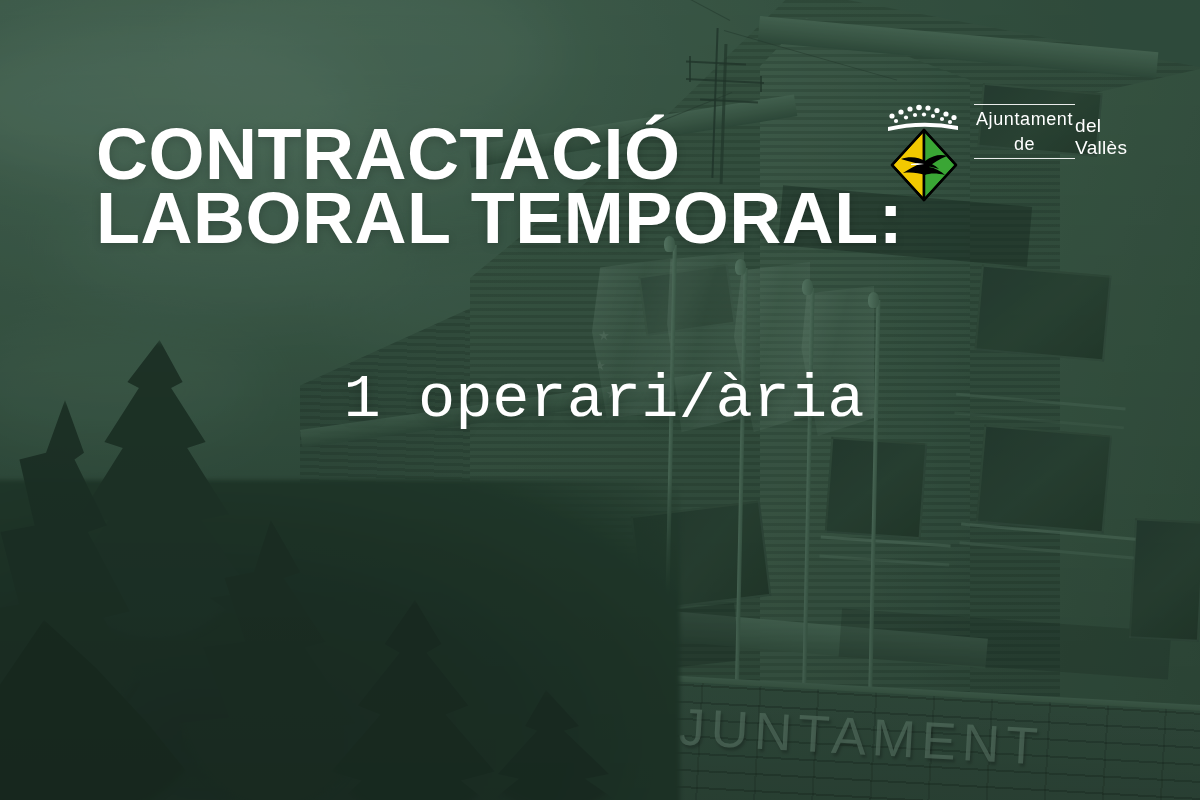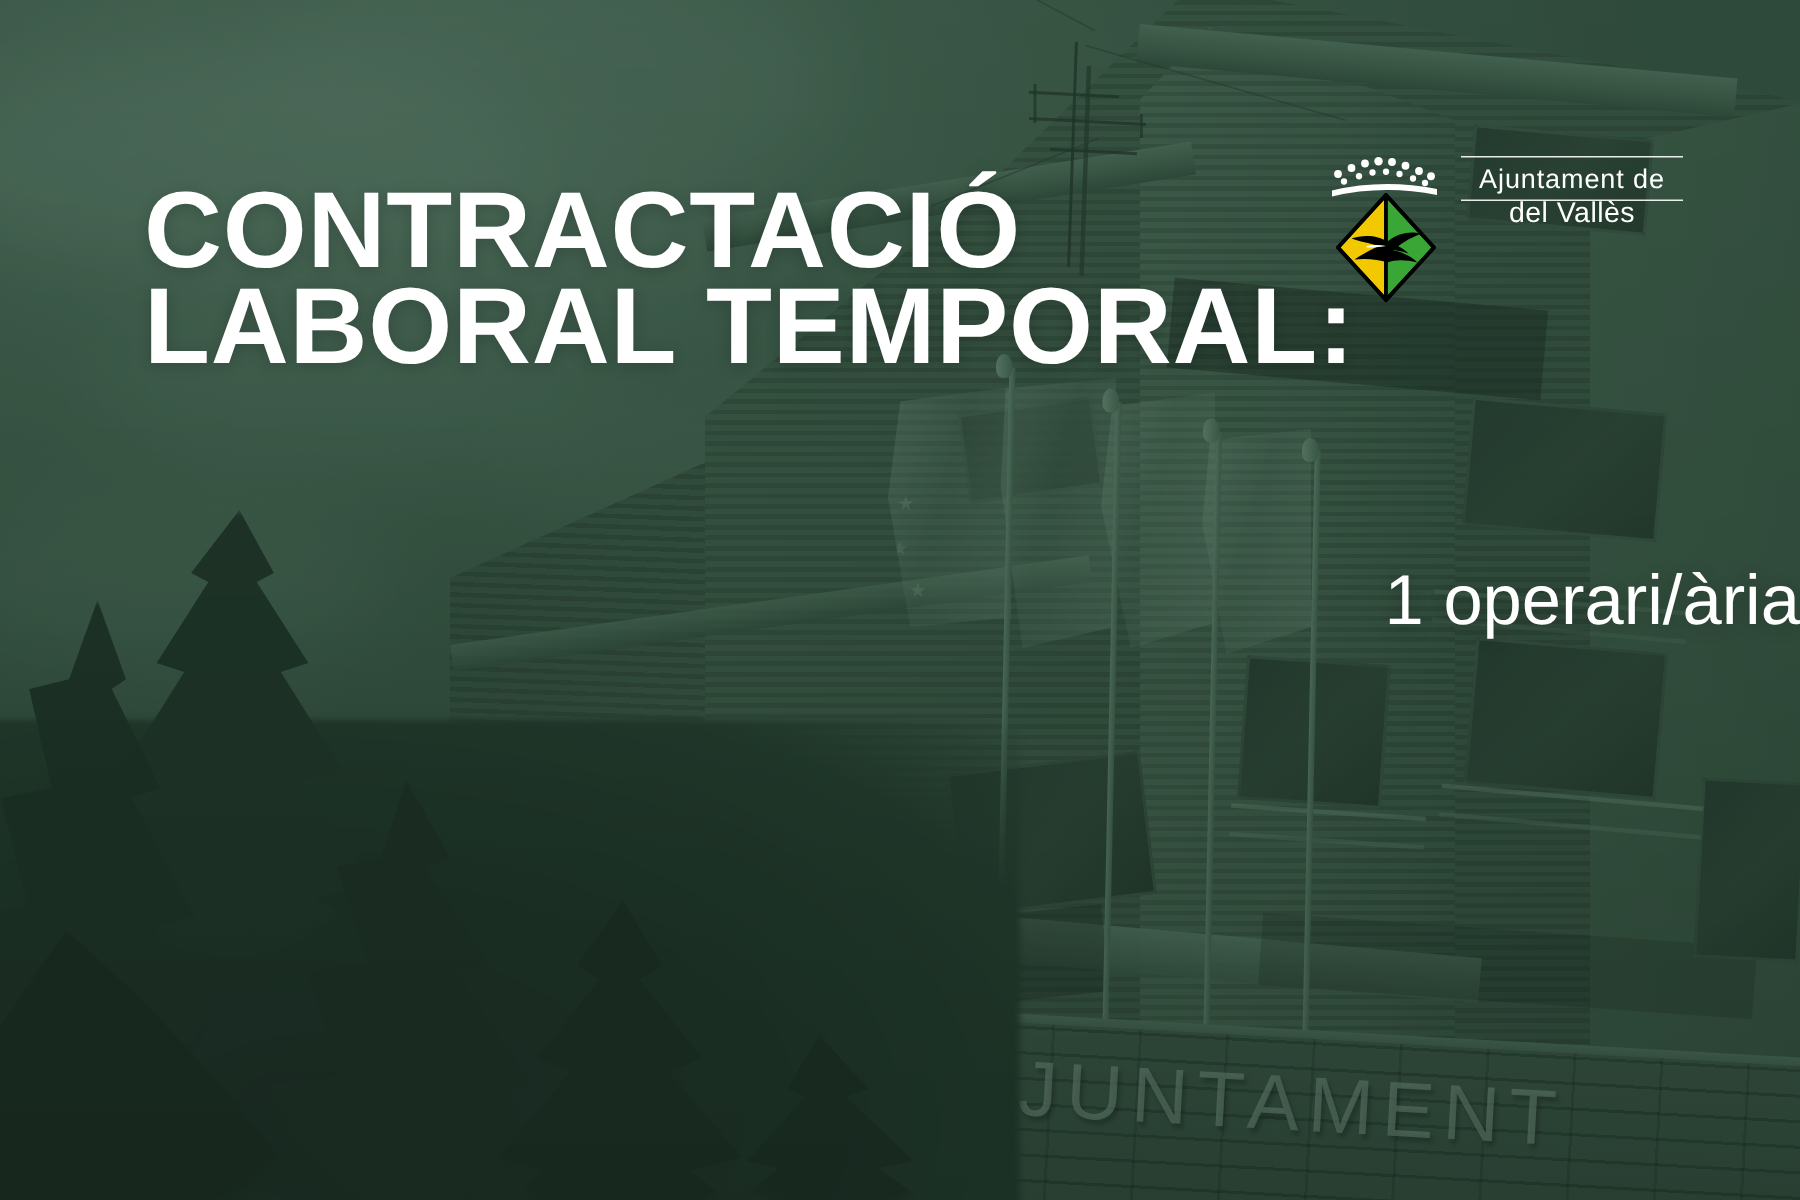--- a/index.html
+++ b/index.html
@@ -256,25 +256,25 @@
     font-size: 72px;
     line-height: 64px;
     letter-spacing: .5px;
     white-space: pre-line;
     text-shadow: 0 2px 10px rgba(0,0,0,.18);
   }
 
   .subject {
     position: absolute;
     left: 0; right: 0; top: 352px;
-    text-align: right;
+    text-align: center;
     color: #ffffff;
-    font-family: Liberation Sans, sans-serif;
+    font-family: Liberation Mono, monospace;
     font-weight: 400;
-    font-size: 47px;
+    font-size: 62px;
     line-height: 96px;
     letter-spacing: 0px;
     text-shadow: 0 2px 12px rgba(0,0,0,.20);
   }
   .subject .ln { display: block; }
   .subject .ln1 { padding-left: 8px; }
 
   
   .logo {
     position: absolute;
@@ -288,22 +288,22 @@
     position: relative;
     width: 82px; height: 104px;
     flex: 0 0 auto;
   }
   .crown-svg { position: absolute; left: 4px; top: 2px; width: 74px; height: 30px; }
   .shield-svg { position: absolute; left: 7px; top: 28px; width: 70px; height: 74px; }
 
   .logo-words {
     flex: 1 1 auto;
     display: flex;
-    flex-direction: column;
-    align-items: center;
+    flex-direction: row;
+    align-items: flex-end;
     padding-top: 4px;
   }
   .logo-top {
     color: #ffffff;
     font-size: 18px;
     font-weight: 400;
     letter-spacing: .6px;
     line-height: 25px;
     border-top: 1.5px solid rgba(255,255,255,.9);
     border-bottom: 1.5px solid rgba(255,255,255,.9);

